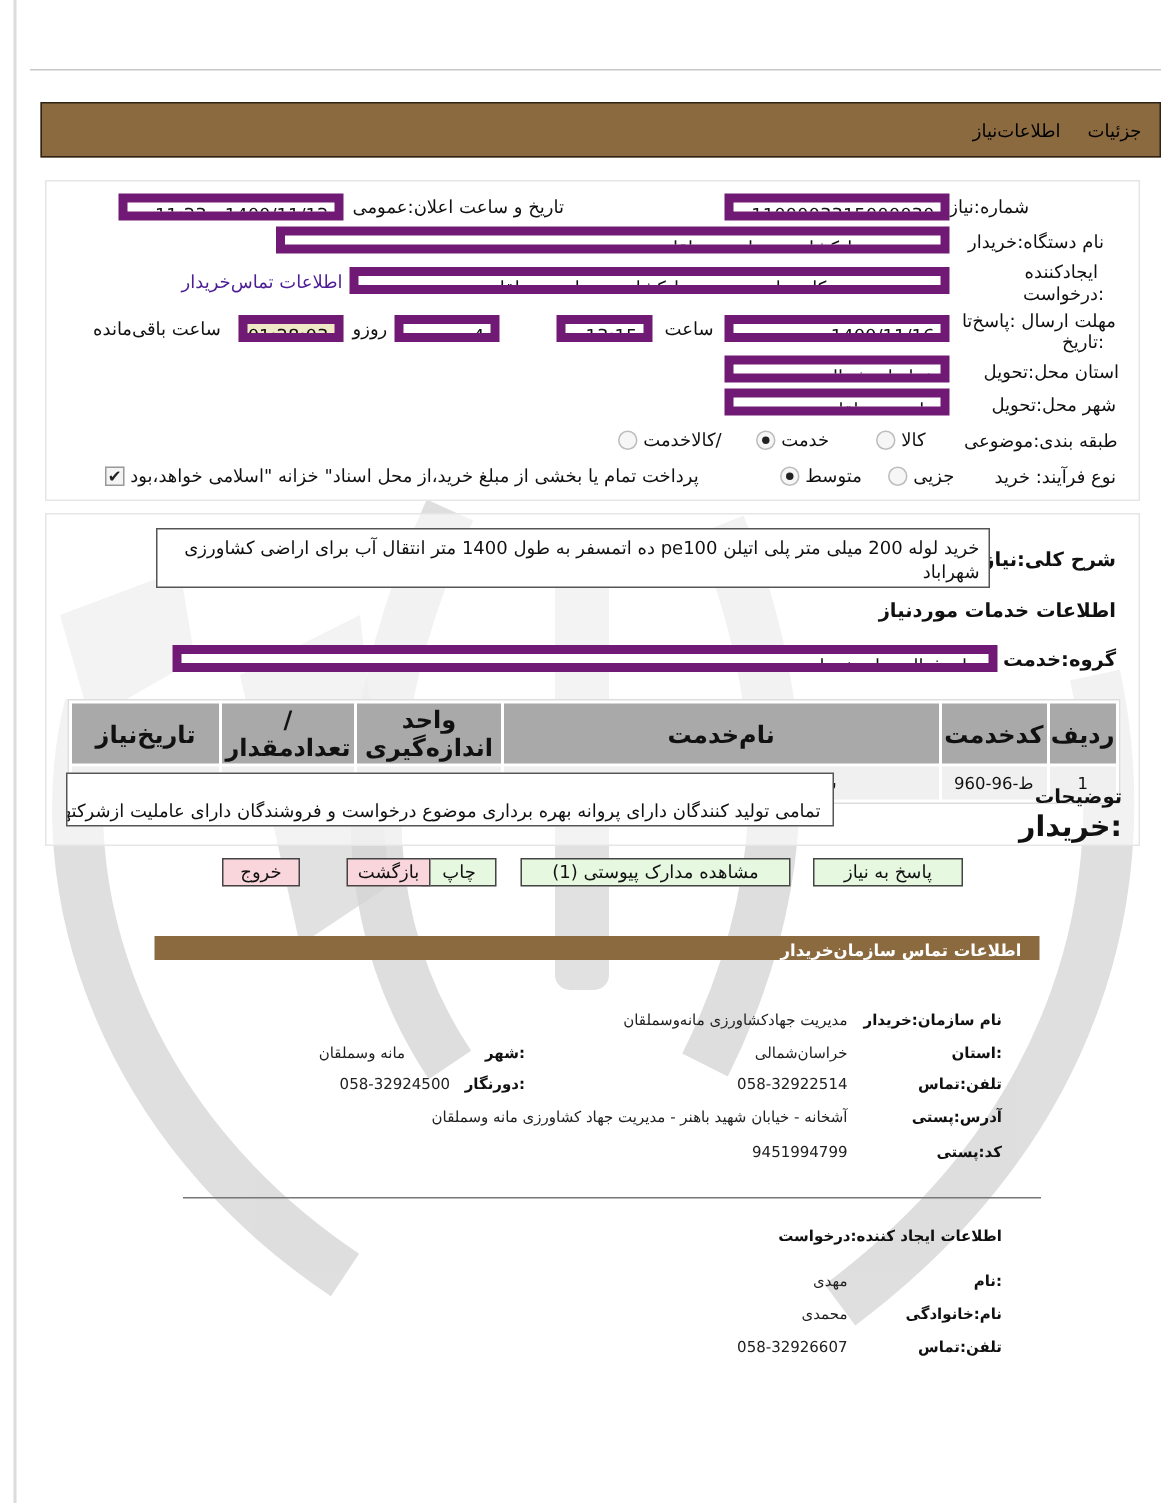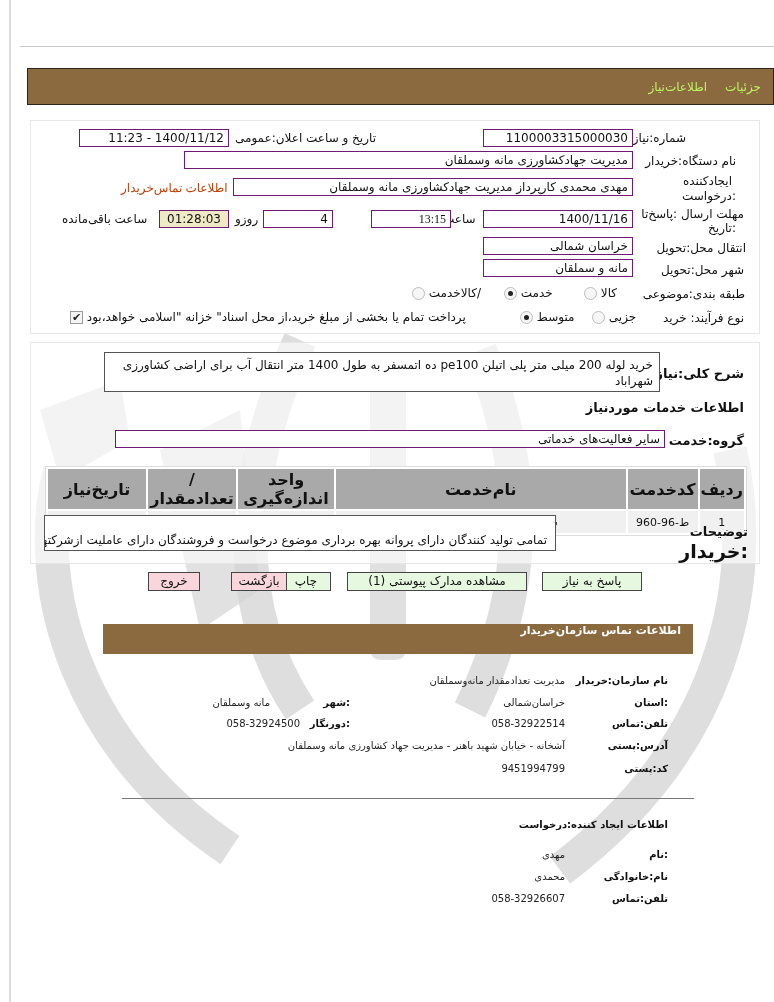--- a/index.html
+++ b/index.html
@@ -15,38 +15,38 @@
   .top-rule { position: absolute; left: 20px; top: 46px; width: 754px; height: 1px; background: #c8c8c8; }
 
   .watermark { position: absolute; left: 0; top: 330px; width: 774px; height: 672px; pointer-events: none; z-index: 0; }
 
   .title-bar {
     position: absolute; left: 27px; top: 68px; width: 747px; height: 37px;
     background: #8b6a40; border: 1px solid #2e2416;
     direction: rtl; color: #fff; font-size: 12px;
     display: flex; align-items: center; padding-right: 12px; gap: 18px;
   }
-  .title-bar span { color: #bef264; }
+  .title-bar span { color: #000000; }
 
   .panel {
     position: absolute; left: 30px; width: 730px;
     border: 1px solid #e6e6e6; background: rgba(255,255,255,0.6); z-index: 1;
   }
   .panel1 { top: 120px; height: 214px; }
   .panel2 { top: 342px; height: 222px; }
 
   .abs { position: absolute; z-index: 2; }
   .lbl { direction: rtl; text-align: right; font-size: 12px; color: #111; white-space: nowrap; }
   .box {
-    position: absolute; z-index: 2; height: 18px; border: 1px solid #701a75; background: #fff;
+    position: absolute; z-index: 2; height: 18px; border: 6px solid #701a75; background: #fff;
     direction: rtl; font-size: 12px; line-height: 16px; padding: 0 4px; white-space: nowrap; overflow: hidden;
   }
   .box.ltr-num { text-align: right; }
   .box.remain { background: #efe9c6; text-align: center; }
-  .link { color: #c2410c; font-family: Liberation Serif, serif; }
+  .link { color: #4c1d95; }
   .bold { font-weight: bold; }
 
   .radio { display: inline-block; width: 13px; height: 13px; border-radius: 50%; border: 1px solid #bcbcbc; background: #f6f6f6; vertical-align: middle; position: relative; }
   .radio.on::after { content: ""; position: absolute; left: 3px; top: 3px; width: 5px; height: 5px; border-radius: 50%; background: #222; }
   .check { display: inline-block; width: 13px; height: 13px; border: 1px solid #999; background: #f4f4f4; vertical-align: middle; font-size: 11px; line-height: 11px; text-align: center; color: #222; }
 
   .desc-box {
     position: absolute; z-index: 2; left: 104px; top: 352px; width: 556px; height: 40px;
     border: 1px solid #555; background: #fff; direction: rtl; padding: 4px 6px; font-size: 12px; line-height: 16px;
   }
@@ -65,23 +65,23 @@
   }
 
   .btn {
     position: absolute; z-index: 2; height: 19px; border: 1px solid #444; font-size: 12px;
     direction: rtl; text-align: center; line-height: 17px; padding: 0 6px; cursor: pointer;
   }
   .btn.green { background: #e6f8e0; }
   .btn.pink { background: #f8d6dc; }
 
   .contact-bar {
-    position: absolute; left: 103px; top: 624px; width: 590px; height: 30px;
+    position: absolute; left: 103px; top: 624px; width: 590px; height: 16px;
     background: #8b6a40; direction: rtl; color: #fff; font-weight: bold; font-size: 11px;
-    display: flex; align-items: flex-start; padding-right: 12px; z-index: 2;
+    display: flex; align-items: flex-end; padding-right: 12px; z-index: 2;
   }
   .c-lbl { position: absolute; z-index: 2; direction: rtl; text-align: right; font-size: 10px; font-weight: bold; white-space: nowrap; color: #111; }
   .c-val { position: absolute; z-index: 2; direction: rtl; text-align: right; font-size: 10px; white-space: nowrap; color: #222; }
   .divider { position: absolute; left: 122px; top: 798px; width: 572px; height: 1px; background: #777; z-index: 2; }
 </style>
 </head>
 <body>
 
 <div class="left-rule"></div>
 <div class="top-rule"></div>
@@ -118,27 +118,27 @@
 
 <div class="abs lbl" style="right:42px; top:174px;">ایجادکننده</div>
 <div class="abs lbl" style="right:38px; top:189px;">:درخواست</div>
 <div class="box" style="left:233px; top:178px; width:400px;">مهدی  محمدی کارپرداز مدیریت جهادکشاورزی مانه وسملقان</div>
 <div class="abs lbl link" style="left:121px; top:181px;">اطلاعات تماس‌خریدار</div>
 
 <div class="abs lbl" style="right:30px; top:207px;">مهلت ارسال :پاسخ‌تا</div>
 <div class="abs lbl" style="right:38px; top:221px;">:تاریخ</div>
 <div class="box ltr-num" style="left:483px; top:210px; width:150px;">1400/11/16</div>
 <div class="abs lbl" style="left:443px; top:212px;">ساعت</div>
-<div class="box ltr-num" style="left:371px; top:210px; width:80px;font-family:Liberation Serif, serif;">13:15</div>
+<div class="box ltr-num" style="left:371px; top:210px; width:64px;">13:15</div>
 <div class="abs lbl" style="left:235px; top:212px;">روزو</div>
 <div class="box ltr-num" style="left:263px; top:210px; width:70px;">4</div>
 <div class="box remain" style="left:159px; top:210px; width:70px;">01:28:03</div>
 <div class="abs lbl" style="left:62px; top:212px;">ساعت باقی‌مانده</div>
 
-<div class="abs lbl" style="right:28px; top:241px;">انتقال محل:تحویل</div>
+<div class="abs lbl" style="right:28px; top:241px;">استان محل:تحویل</div>
 <div class="box" style="left:483px; top:237px; width:150px;">خراسان شمالی</div>
 
 <div class="abs lbl" style="right:30px; top:263px;">شهر محل:تحویل</div>
 <div class="box" style="left:483px; top:259px; width:150px;">مانه و سملقان</div>
 
 <div class="abs lbl" style="right:29px; top:287px;">طبقه بندی:موضوعی</div>
 <div class="abs lbl" style="left:584px; top:286px;">
   <span>کالا</span>
   <span class="radio"></span>
 </div>
@@ -206,21 +206,21 @@
 <div class="btn green" style="left:347px; top:572px; width:180px;">مشاهده مدارک پیوستی (1)</div>
 <div class="btn green" style="left:281px; top:572px; width:50px;">چاپ</div>
 <div class="btn pink" style="left:217px; top:572px; width:56px;margin-left:14px;">بازگشت</div>
 <div class="btn pink" style="left:148px; top:572px; width:52px;">خروج</div>
 
 <div class="contact-bar">
   <span>اطلاعات  تماس سازمان‌خریدار</span>
 </div>
 
 <div class="c-lbl" style="right:106px; top:675px;">نام سازمان:خریدار</div>
-<div class="c-val" style="right:209px; top:675px;">مدیریت تعدادمقدار مانه‌وسملقان</div>
+<div class="c-val" style="right:209px; top:675px;">مدیریت جهادکشاورزی مانه‌وسملقان</div>
 
 <div class="c-lbl" style="right:106px; top:697px;">:استان</div>
 <div class="c-val" style="right:209px; top:697px;">خراسان‌شمالی</div>
 <div class="c-lbl" style="right:424px; top:697px;">:شهر</div>
 <div class="c-val" style="right:504px; top:697px;">مانه وسملقان</div>
 
 <div class="c-lbl" style="right:106px; top:718px;">تلفن:تماس</div>
 <div class="c-val" style="right:209px; top:718px;">058-32922514</div>
 <div class="c-lbl" style="right:424px; top:718px;">:دورنگار</div>
 <div class="c-val" style="right:474px; top:718px;">058-32924500</div>

